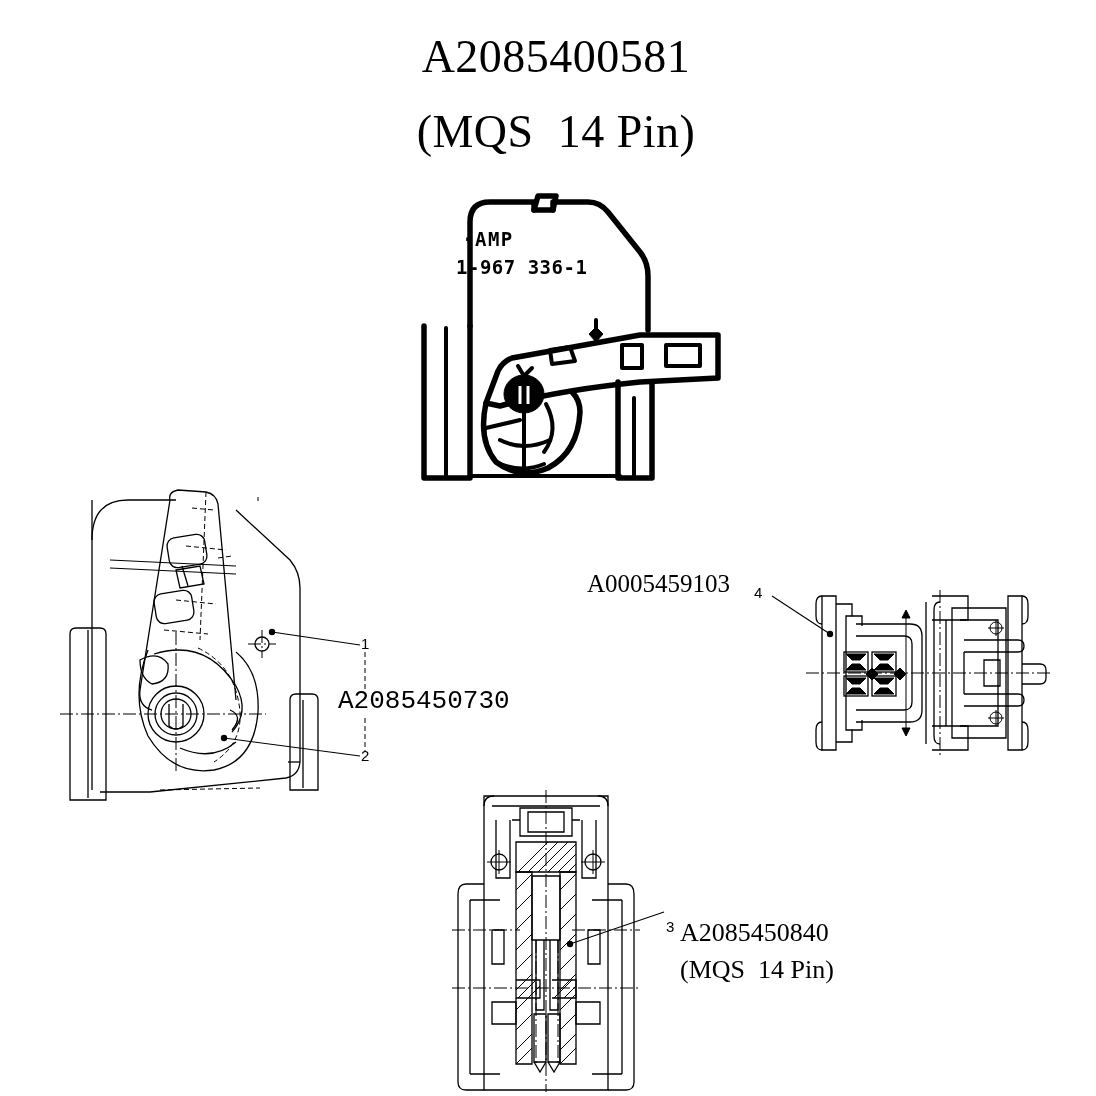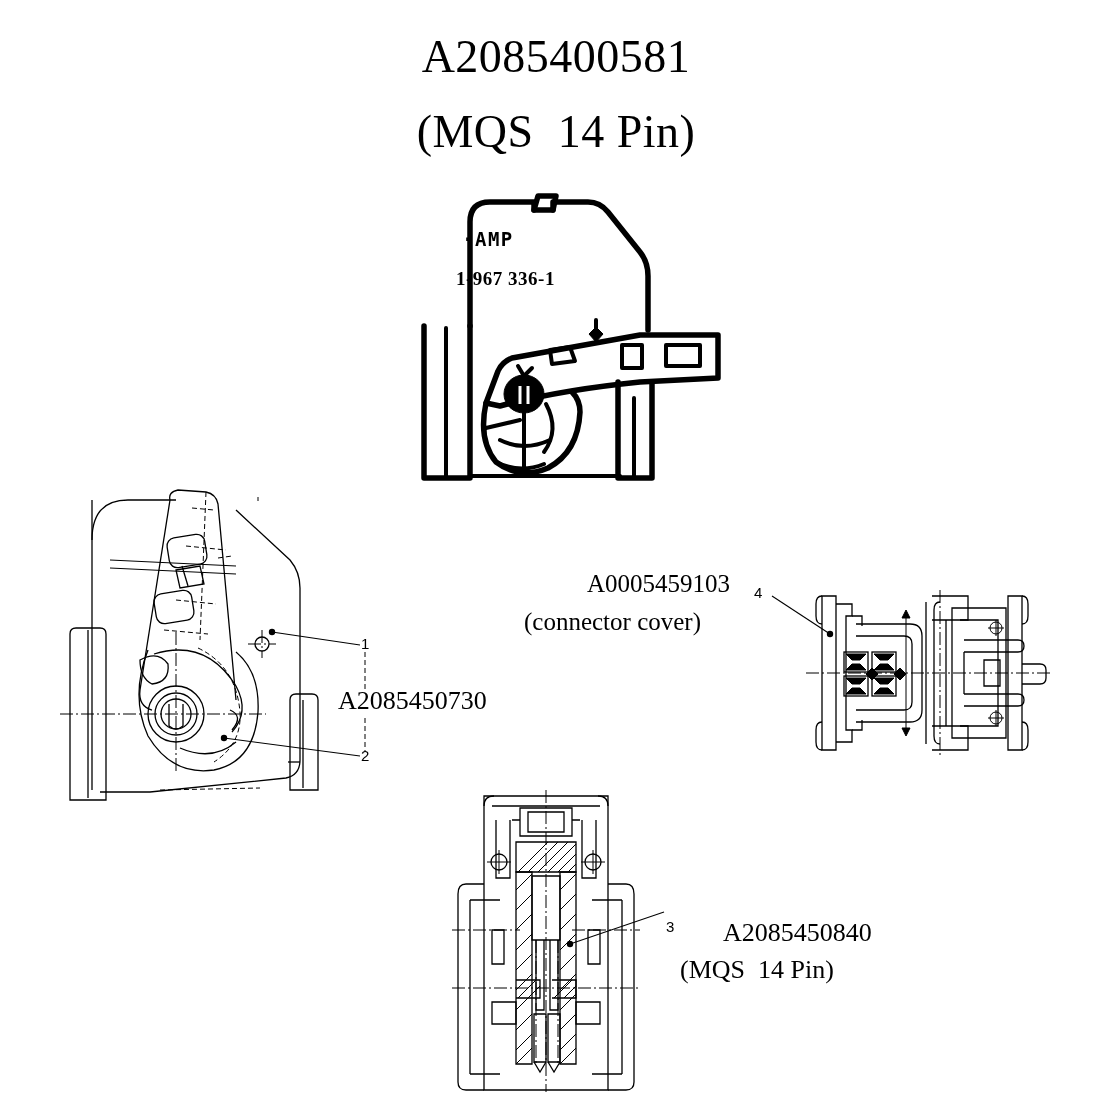--- a/index.html
+++ b/index.html
@@ -69,21 +69,21 @@
       <ellipse cx="524" cy="394" rx="20" ry="19" class="fillblk"></ellipse>
       <path class="ln" style="stroke:#fff;stroke-width:3" d="M520 386 L520 404 M528 386 L528 404"></path>
       <path class="ln thick4" d="M524 376 L518 366 M524 376 L532 368"></path>
 
       <path class="fillblk" d="M596 327 L603 334 L596 342 L589 334 Z"></path>
       <path class="ln thick4" d="M596 320 L596 330"></path>
     </g>
     <g></g>
   </svg>
   <div class="txt amp" style="left:462px;top:228px;text-align:center;">·AMP</div>
-  <div class="txt amp2" style="left:456px;top:268px;font-family:Liberation Serif, serif;">1-967 336-1</div>
+  <div class="txt amp2" style="left:456px;top:256px;">1-967 336-1</div>
 
   <svg width="1096" height="1096">
     <g>
 
       <path class="ln t13" d="M92 540 Q92 500 128 500 L176 500"></path>
       <path class="ln t13" d="M92 500 L92 790"></path>
       <path class="ln t13" d="M236 510 L290 560 Q300 572 300 588 L300 760 Q300 775 286 778 L150 792
                               L100 792"></path>
 
       <path class="ln t13" d="M70 634 L70 800 L106 800 L106 634 Q106 628 100 628 L76 628 Q70 628 70 634 Z"></path>
@@ -141,24 +141,23 @@
       <path class="leader" d="M272 632 L360 645"></path>
       <circle class="dot" cx="272" cy="632" r="3.2"></circle>
       <path class="leader" d="M224 738 L360 756"></path>
       <circle class="dot" cx="224" cy="738" r="3.2"></circle>
       <path class="ln t1 dashsm" d="M365 652 L365 690"></path>
       <path class="ln t1 dashsm" d="M365 718 L365 752"></path>
     </g>
   </svg>
   <div class="txt callout" style="left:361px;top:635px;">1</div>
   <div class="txt callout" style="left:361px;top:747px;">2</div>
-  <div class="txt lbl" style="left:338px;top:686px;">A2085450730</div>
+  <div class="txt lbl" style="left:338px;top:686px;font-family:Liberation Mono, monospace;">A2085450730</div>
 
   <div class="txt lbl2" style="left:546px;top:570px;margin-left:41px;">A0005459103</div>
-  <div class="txt lbl2" style="left:524px;top:608px;">(connector cover)</div>
   <div class="txt callout" style="left:754px;top:584px;">4</div>
 
   <svg width="1096" height="1096">
     <g>
       <path class="leader" d="M772 596 L830 634"></path>
       <circle class="dot" cx="830" cy="634" r="3.2"></circle>
     </g>
     <g>
 
       <path class="ln t13" d="M822 596 L822 750 L836 750 L836 596 Z"></path>
@@ -290,16 +289,16 @@
       <path class="ln t1 center" d="M558 940 L558 1066"></path>
       <path class="ln t1 center" d="M452 988 L640 988"></path>
       <path class="ln t1 center" d="M452 930 L520 930 M572 930 L640 930"></path>
     </g>
     <g>
       <path class="leader" d="M570 944 L664 912"></path>
       <circle class="dot" cx="570" cy="944" r="3.2"></circle>
     </g>
   </svg>
   <div class="txt callout" style="left:666px;top:918px;">3</div>
-  <div class="txt lbl" style="left:680px;top:918px;margin-left:43px;">A2085450840</div>
+  <div class="txt lbl" style="left:680px;top:918px;">A2085450840</div>
   <div class="txt lbl" style="left:680px;top:955px;">(MQS  14 Pin)</div>
 
 </div>
 
 </body></html>

